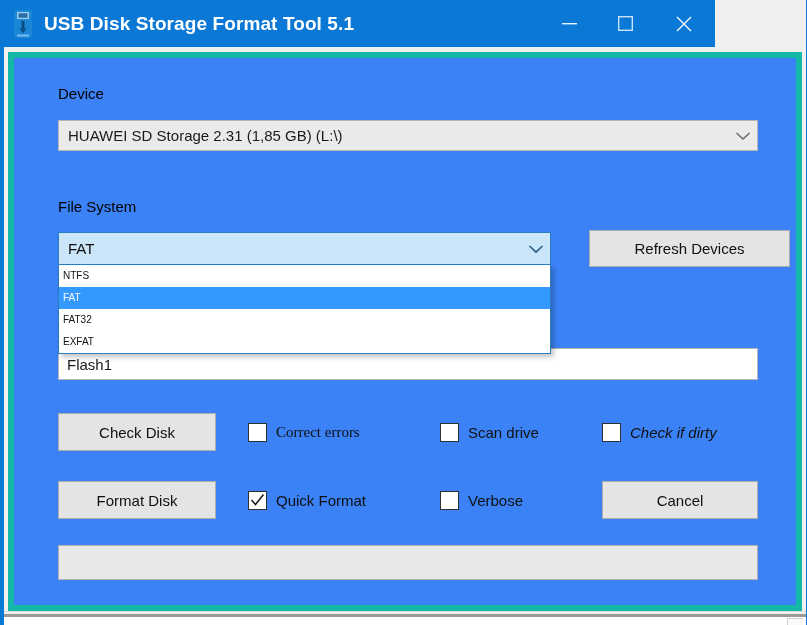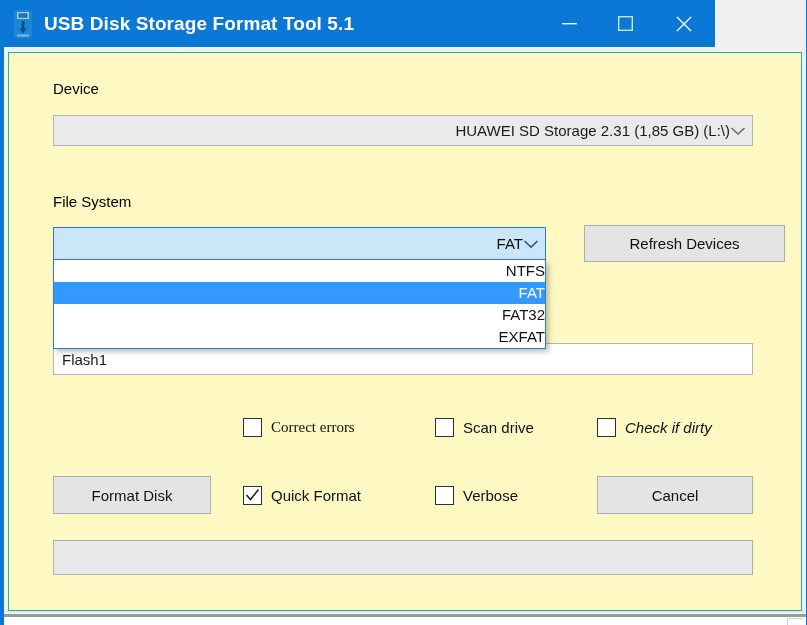--- a/index.html
+++ b/index.html
@@ -77,24 +77,23 @@
     background: #f0f0f0;
     box-sizing: border-box;
     border-top: 1px solid #e8f2fb;
   }
   .panel {
     position: absolute;
     left: 4px;
     top: 4px;
     right: 4px;
     bottom: 14px;
-    background: #fef9c3;
-    border: 1px solid #14b8a6;
-    box-sizing: border-box;
-    text-align: right;
+    background: #3b82f6;
+    border: 6px solid #14b8a6;
+    box-sizing: border-box;
   }
   .bottom-strip {
     position: absolute;
     left: 0;
     right: 0;
     bottom: 0;
     height: 14px;
     background: #f0f0f0;
     border-top: 1px solid #dedede;
     box-sizing: border-box;
@@ -216,22 +215,22 @@
     box-sizing: border-box;
     background: #ffffff;
     border: 1px solid #2a7ec0;
     border-top: none;
     z-index: 20;
     box-shadow: 3px 3px 5px rgba(0,0,0,0.24);
   }
   .dd-item {
     height: 22px;
     line-height: 22px;
-    padding-left: 20px;
-    font-size: 15px;
+    padding-left: 4px;
+    font-size: 10px;
     color: #111111;
     white-space: nowrap;
     cursor: default;
   }
   .dd-item.sel {
     background: #3399ff;
     color: #ffffff;
   }
 
   
@@ -304,20 +303,21 @@
 
       <div class="dropdown" id="fs-dropdown" style="left:44px; top:207px; width:493px;">
           <div class="dd-item">NTFS</div>
           <div class="dd-item sel">FAT</div>
           <div class="dd-item">FAT32</div>
           <div class="dd-item">EXFAT</div>
         </div>
 
       <div class="btn" style="left:575px; top:172px; width:201px; height:37px;">Refresh Devices</div>
 
+      <div class="btn" style="left:44px; top:355px; width:158px; height:38px;">Check Disk</div>
 
       <div class="checkrow" style="left:234px; top:365px;font-family:Liberation Serif, serif;">
         <span class="cbox"></span>
         <span class="chk-label">Correct errors</span>
       </div>
 
       <div class="checkrow" style="left:426px; top:365px;">
         <span class="cbox"></span>
         <span class="chk-label">Scan drive</span>
       </div>

